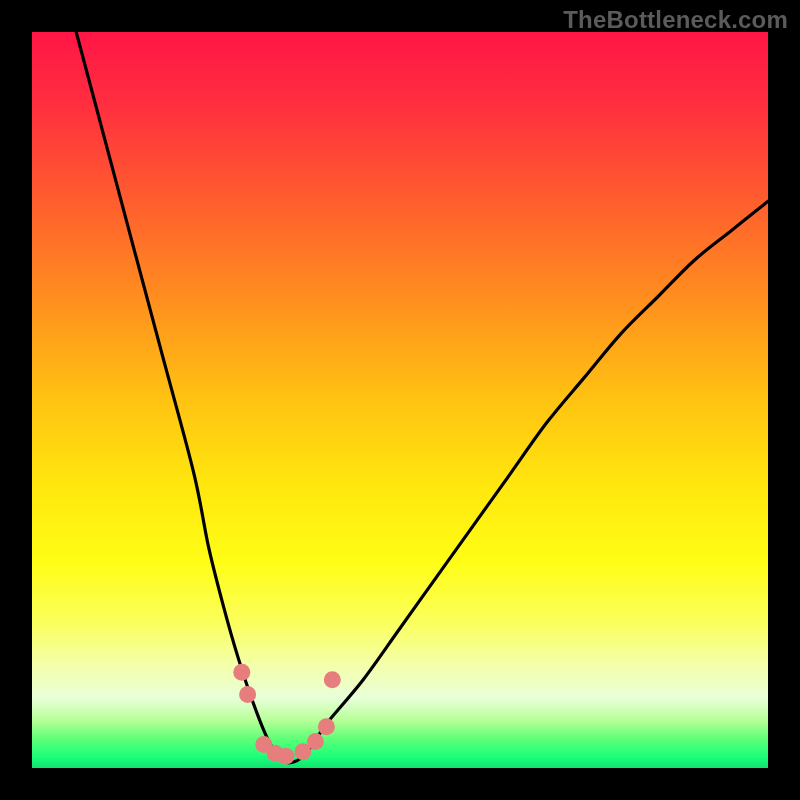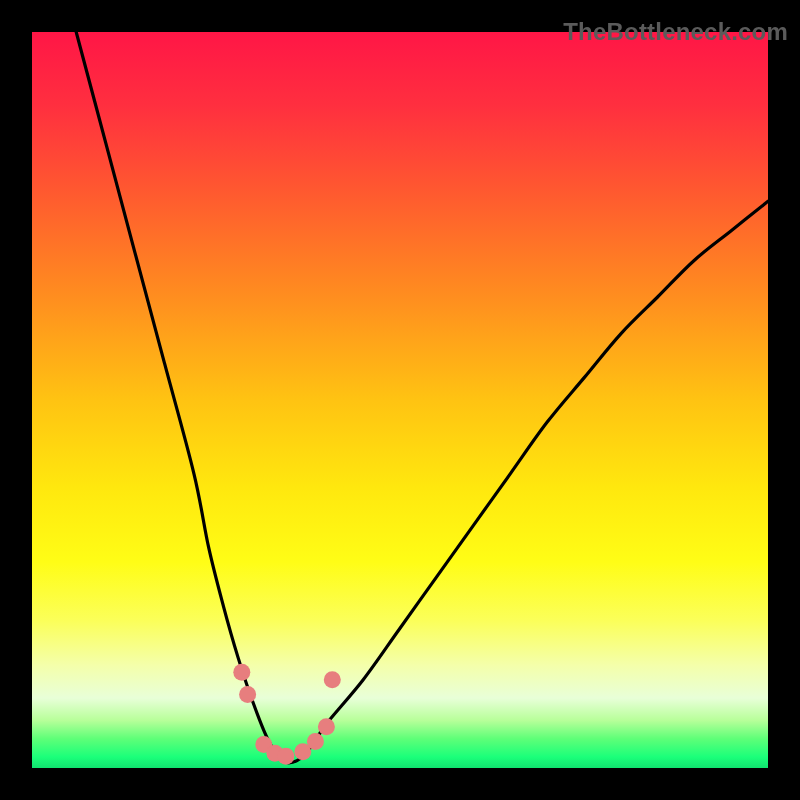--- a/index.html
+++ b/index.html
@@ -13,21 +13,21 @@
   .frame {
     position: absolute;
     left: 32px;
     top: 32px;
     width: 736px;
     height: 736px;
     background: #000;
   }
   .watermark {
     position: absolute;
-    top: 18px;
+    top: 6px;
     right: 12px;
     font-family: Arial, Helvetica, sans-serif;
     font-size: 24px;
     font-weight: 600;
     color: #5b5b5b;
     letter-spacing: 0.2px;
     z-index: 10;
   }
 </style>
 </head>

